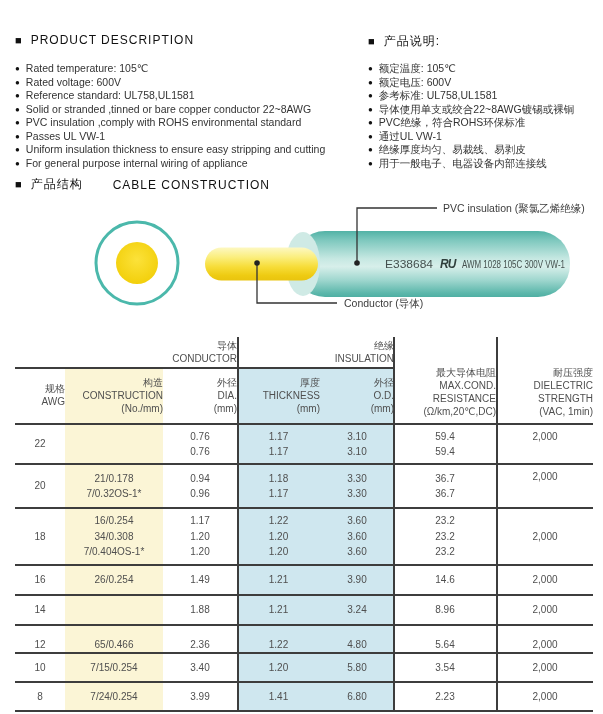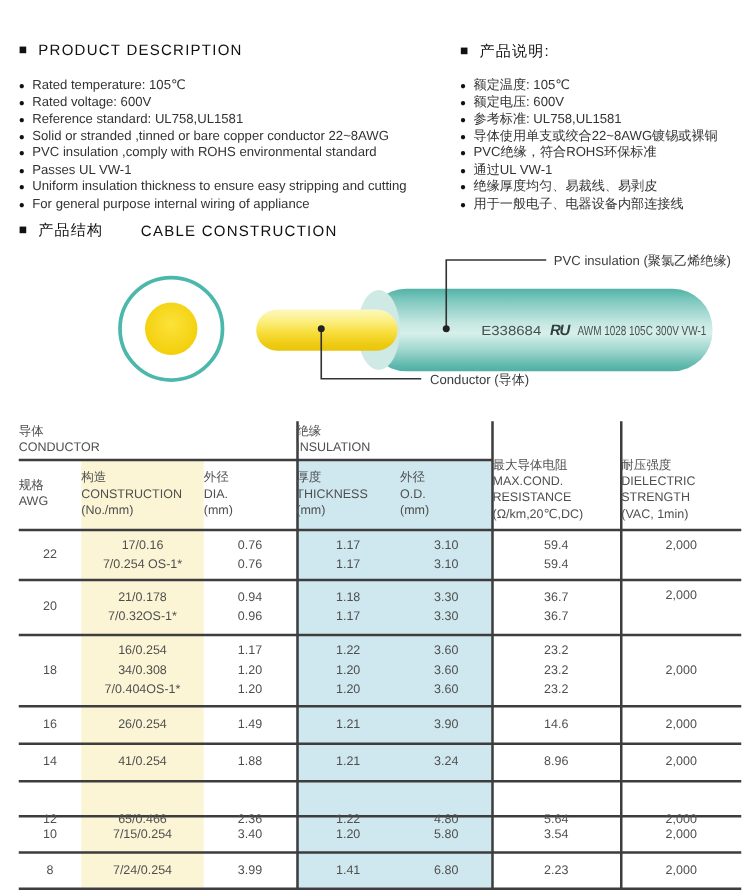--- a/index.html
+++ b/index.html
@@ -15,21 +15,21 @@
   .li { display:flex; align-items:flex-start; gap:6px; height:13.5px; }
   .li .dot { font-size:8px; line-height:13px; color:#111; }
   .li .txt { font-size:10.5px; line-height:13px; color:#333; white-space:nowrap; }
   .cn-gap { width:14px; display:inline-block; }
 
   
   #spec-table { position:absolute; left:15px; top:337px; width:578px; height:377px; font-size:10px; color:#4f4f4f; }
   .band { position:absolute; top:31px; height:342px; }
   .hline { position:absolute; height:2px; background:#3d3d3d; left:0; }
   .vline { position:absolute; width:1.6px; background:#3d3d3d; top:0; height:375px; }
-  .hcell { position:absolute; display:flex; flex-direction:column; align-items:flex-start;
+  .hcell { position:absolute; display:flex; flex-direction:column; align-items:flex-end;
     justify-content:center; text-align:center; line-height:13px; }
   .hcell.bottom { justify-content:flex-end; padding-bottom:3px; }
   .row { position:absolute; left:0; width:578px; }
   .c { position:absolute; top:0; height:100%; display:flex; flex-direction:column;
     justify-content:center; align-items:center; text-align:center; line-height:15.5px; }
   .c.top { justify-content:flex-start; padding-top:4px; }
   .c-awg { left:0; width:50px; }
   .c-con { left:50px; width:98px; }
   .c-dia { left:148px; width:74px; }
   .c-th  { left:222px; width:83px; }
@@ -237,24 +237,20 @@
       <div>耐压强度</div>
       <div>DIELECTRIC</div>
       <div>STRENGTH</div>
       <div>(VAC, 1min)</div>
     </div>
 
     <div class="row" style="top:88px; height:38px;">
       <div class="c c-awg">
           <div>22</div>
         </div>
-      <div class="c c-con">
-        <div>17/0.16</div>
-        <div>7/0.254 OS-1*</div>
-      </div>
       <div class="c c-dia">
         <div>0.76</div>
         <div>0.76</div>
       </div>
       <div class="c c-th">
         <div>1.17</div>
         <div>1.17</div>
       </div>
       <div class="c c-od">
         <div>3.10</div>
@@ -353,41 +349,38 @@
         </div>
       <div class="c c-die">
           <div>2,000</div>
         </div>
     </div>
 
     <div class="row" style="top:259px; height:28px;">
       <div class="c c-awg">
           <div>14</div>
         </div>
-      <div class="c c-con">
-          <div>41/0.254</div>
-        </div>
       <div class="c c-dia">
           <div>1.88</div>
         </div>
       <div class="c c-th">
           <div>1.21</div>
         </div>
       <div class="c c-od">
           <div>3.24</div>
         </div>
       <div class="c c-res">
           <div>8.96</div>
         </div>
       <div class="c c-die">
           <div>2,000</div>
         </div>
     </div>
 
-    <div class="row" style="top:300px; height:38px;">
+    <div class="row" style="top:289px; height:38px;">
       <div class="c c-awg">
           <div>12</div>
         </div>
       <div class="c c-con">
           <div>65/0.466</div>
         </div>
       <div class="c c-dia">
           <div>2.36</div>
         </div>
       <div class="c c-th">

